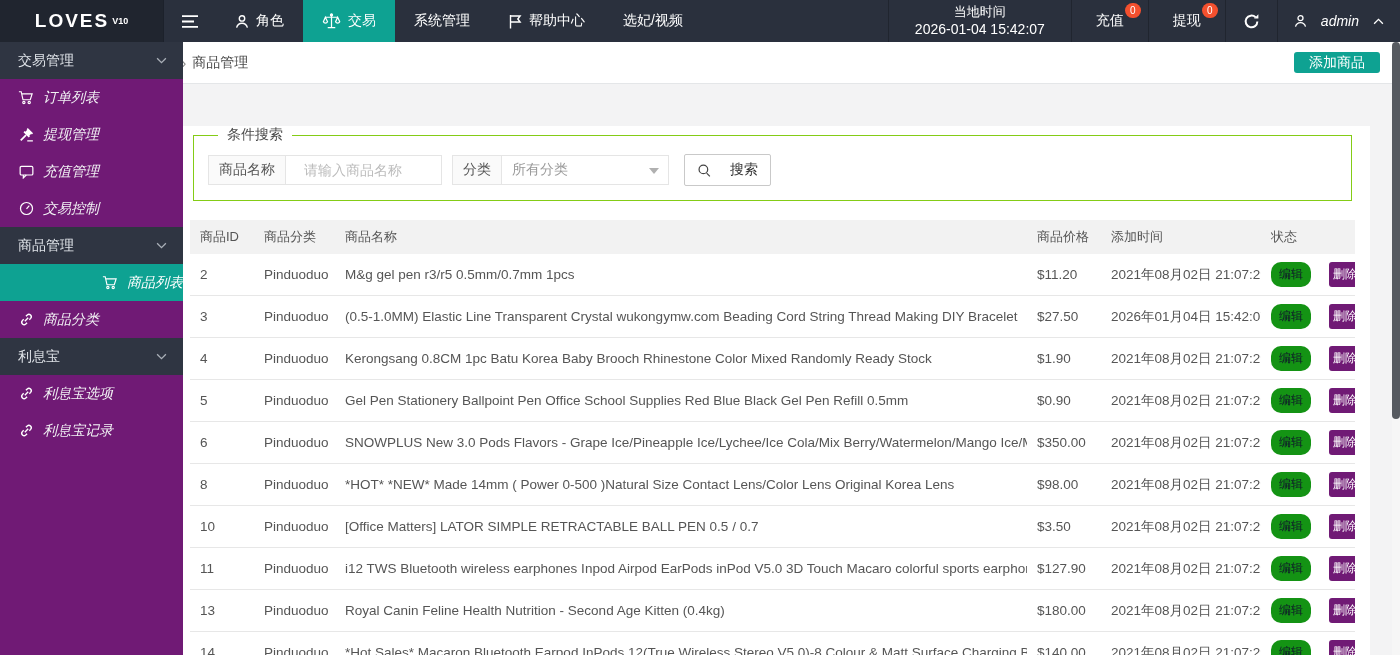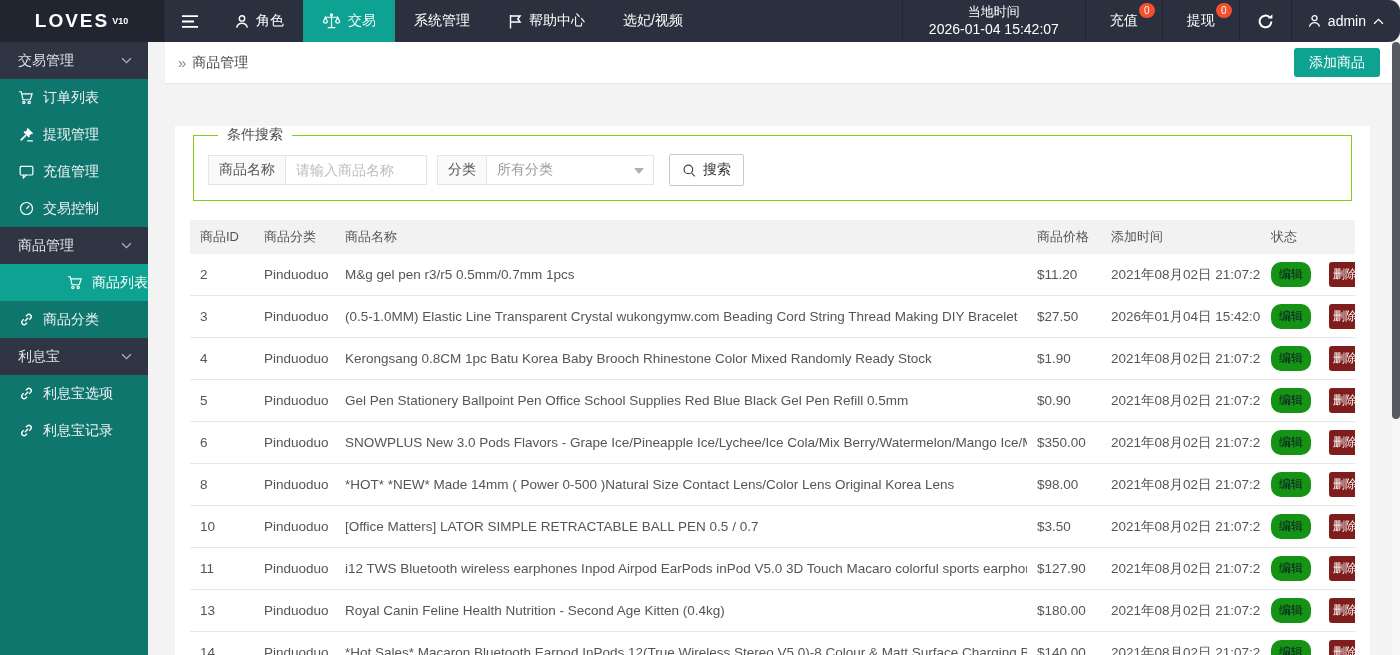--- a/index.html
+++ b/index.html
@@ -4,80 +4,80 @@
 <style>
   * { margin:0; padding:0; box-sizing:border-box; }
   html,body { background:#d8d8d8; }
   .screen {
     position:relative; width:1400px; height:655px; overflow:hidden;
     font-family:"Liberation Sans","DejaVu Sans",sans-serif;
     background:#f3f3f4;
   }
   
   .topnav { position:absolute; top:0; left:0; width:1400px; height:42px;
-    background:#2a303d; display:flex; align-items:stretch; color:#fff; z-index:30;border-radius:11px; }
+    background:#2a303d; display:flex; align-items:stretch; color:#fff; z-index:30; }
   .logo { width:163px; background:#20252f; display:flex; align-items:center; justify-content:center;
     font-size:19px; letter-spacing:2px; font-weight:bold; color:#fff; flex:none; }
   .logo sup { font-size:9px; letter-spacing:0; margin-left:3px; font-weight:bold; }
   .nav-left { display:flex; align-items:stretch; border-left:1px solid #1c212b; }
   .hamburger { display:flex; align-items:center; padding:0 17px; cursor:pointer; }
   .nav-item { display:flex; align-items:center; gap:7px; padding:0 19px; font-size:14px; cursor:pointer; white-space:nowrap; }
   .nav-item.active { background:var(--teal); }
   .nav-right { margin-left:auto; display:flex; align-items:stretch; }
   .nav-sec { display:flex; align-items:center; border-left:1px solid #20252f; }
   .time-block { flex-direction:column; justify-content:center; padding:0 26px; text-align:center; line-height:1.35; }
   .time-label { font-size:13px; }
   .time-value { font-size:14px; }
   .badge-item { position:relative; padding:0 24px; font-size:14px; cursor:pointer; }
   .badge { position:absolute; top:3px; right:7px; background:#f4502e; color:#fff;
     font-size:10px; line-height:15px; min-width:16px; text-align:center; border-radius:9px; padding:0 3px; }
   .refresh-sec { padding:0 17px; cursor:pointer; }
-  .admin-sec { padding:12px 16px; gap:7px; font-size:14px; cursor:pointer; }
+  .admin-sec { padding:12px 16px; gap:14px; font-size:14px; cursor:pointer;font-style:italic; }
   
-  .sidebar { position:absolute; top:42px; left:0; width:148px; bottom:0; background:#0f766e; z-index:20; }
+  .sidebar { position:absolute; top:42px; left:0; width:183px; bottom:0; background:#701a75; z-index:20; }
   .sb-group-header { height:37px; display:flex; align-items:center; justify-content:space-between;
     padding:0 16px 0 18px; background:#2f3542; color:#dfe3e8; font-size:14px; cursor:pointer; }
   .sb-item { height:37px; display:flex; align-items:center; gap:9px; padding-left:18px;
-    color:#f2f3f5; font-size:14px; cursor:pointer; }
+    color:#f2f3f5; font-size:14px; cursor:pointer;font-style:italic; }
   .sb-item.active { background:var(--teal); color:#fff;justify-content:flex-end; }
   .sb-icon { display:flex; width:16px; justify-content:center; flex:none; }
   
   .main { position:absolute; left:165px; top:42px; right:0; bottom:0; background:#f3f3f4; overflow:hidden; }
   .crumb-bar { height:42px; background:#fff; border-bottom:1px solid #e4e6e8;
     display:flex; align-items:center; padding:0 20px 0 13px; }
   .crumb { font-size:14px; color:#4a4a4a; display:flex; align-items:center; gap:6px; }
   .crumb .raquo { color:#888; font-size:15px; }
   .add-btn { margin-left:auto; background:var(--teal); color:#fff; border:none; border-radius:3px;
-    height:29px; padding:0 15px; font-size:14px; cursor:pointer; font-family:inherit; }
+    height:21px; padding:0 15px; font-size:14px; cursor:pointer; font-family:inherit; }
   .card { background:#fff; margin:10px 30px 0 10px; height:620px; }
   fieldset.search-fs { margin:42px 18px 0 18px; border:1px solid #84cc16; padding:10px 14px 14px; }
   fieldset.search-fs legend { font-size:14px; color:#4a4a4a; padding:0 9px; margin-left:10px; }
   .search-row { display:flex; align-items:center; gap:10px; }
   .input-group { display:flex; align-items:stretch; height:30px; }
   .ig-label { background:#fafafa; border:1px solid #e5e5e5; border-right:none; display:flex; align-items:center;
     padding:0 10px; font-size:14px; color:#555; white-space:nowrap; }
-  .ig-input { width:142px; border:1px solid #e5e5e5; padding:0 10px; font-size:14px; color:#333; outline:none; font-family:inherit; }
+  .ig-input { width:157px; border:1px solid #e5e5e5; padding:0 18px; font-size:14px; color:#333; outline:none; font-family:inherit; }
   .ig-input::placeholder { color:#bcbcbc; }
   .ig-select { position:relative; width:168px; border:1px solid #e5e5e5; background:#fff;
     display:flex; align-items:center; padding:0 10px; font-size:14px; color:#9a9a9a; cursor:pointer; }
   .sel-caret { position:absolute; right:9px; top:12px; width:0; height:0;
     border-left:5px solid transparent; border-right:5px solid transparent; border-top:6px solid #b0b0b0; }
   .search-btn { margin-left:5px; height:32px; background:#fff; border:1px solid #c9c9c9; border-radius:2px;
-    display:flex; align-items:center; gap:6px; padding:0 12px; font-size:14px; color:#333; cursor:pointer; font-family:Liberation Sans, sans-serif; }
+    display:flex; align-items:center; gap:18px; padding:0 12px; font-size:14px; color:#333; cursor:pointer; font-family:Liberation Sans, sans-serif; }
   
   .tbl-wrap { margin:19px 15px 0 15px; }
   table { width:100%; border-collapse:collapse; table-layout:fixed; }
   thead th { background:#f2f2f2; font-weight:normal; text-align:left; font-size:13px; color:#555;
     padding:8px 10px; white-space:nowrap; }
   tbody td { font-size:13.5px; color:#555; padding:8px 10px; border-bottom:1px solid #e7e7e7;
     white-space:nowrap; overflow:hidden; }
   .c-id{width:64px;} .c-cat{width:81px;} .c-name{width:auto;} .c-price{width:74px;} .c-time{width:160px;} .c-status{width:94px;}
   .btn-edit { display:inline-block; background:#149314; color:#0f172a; font-size:12px; padding:4px 8px;
     border-radius:10px; margin-right:18px; cursor:pointer; }
-  .btn-del { display:inline-block; background:#7f1d1d; color:#fff; font-size:12px; padding:4px 4px;
+  .btn-del { display:inline-block; background:#701a75; color:#fff; font-size:12px; padding:4px 4px;
     border-radius:3px; cursor:pointer; }
   
   .scrollbar { position:absolute; right:0; top:42px; bottom:0; width:8px; background:#f6f6f6; z-index:40; }
   .scroll-thumb { position:absolute; top:0; left:0; width:8px; height:377px; background:#565a60; border-radius:4px; }
   :root { --teal:#0ea292; }
   svg { display:block; }
 </style>
 </head>
 <body>
 

